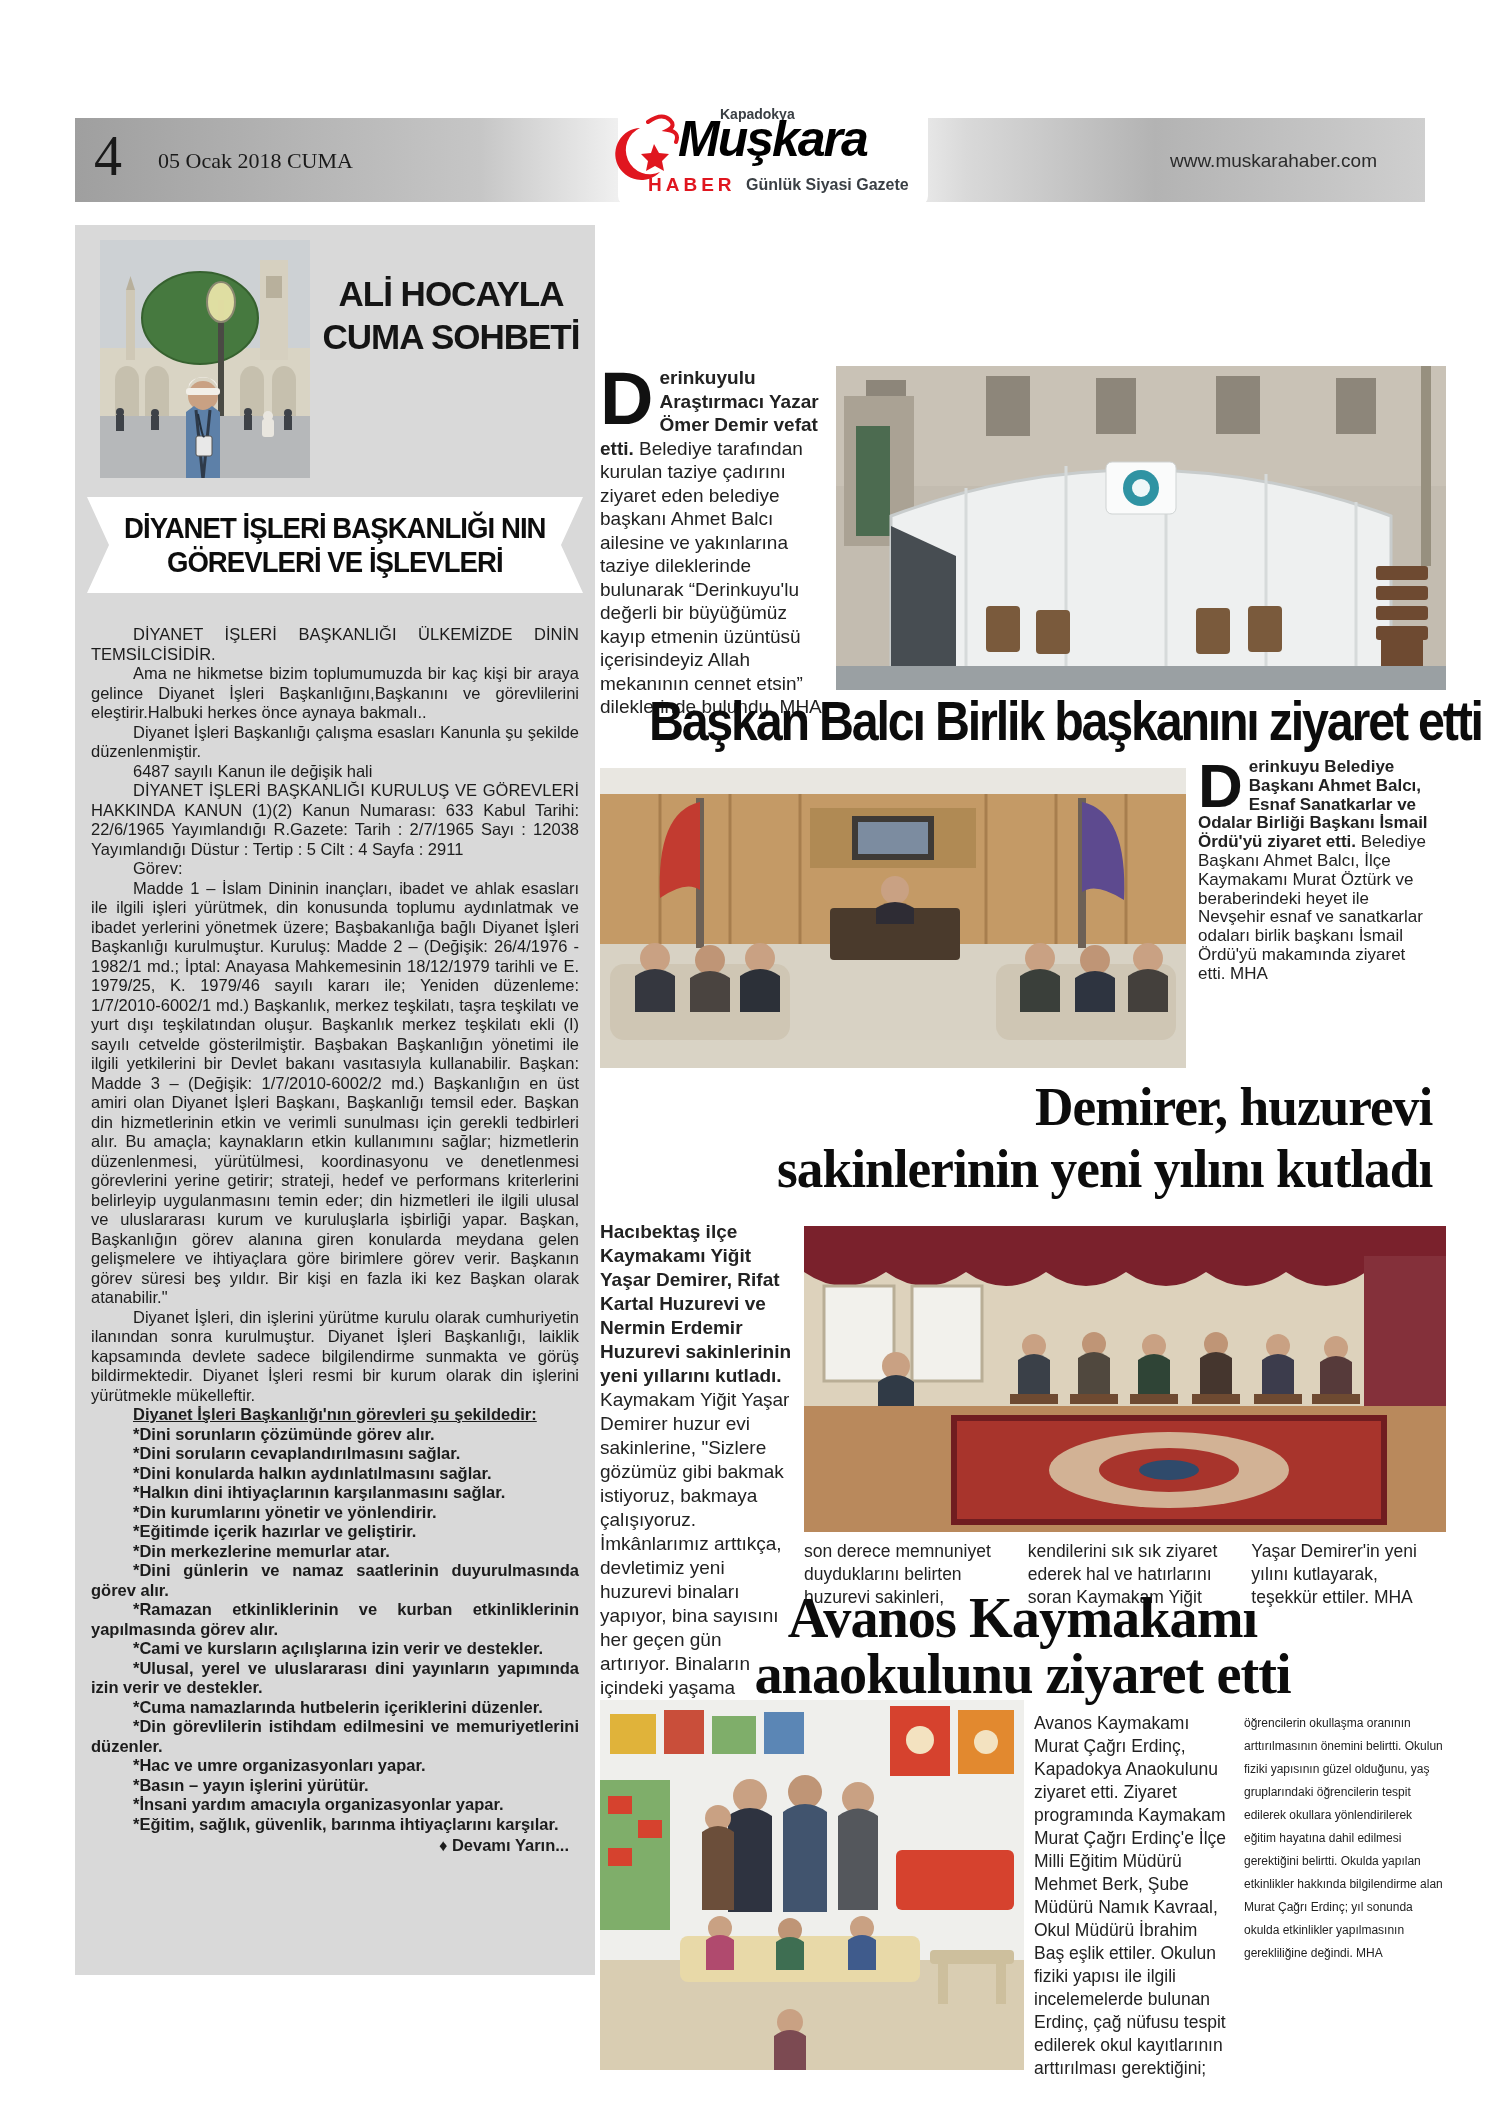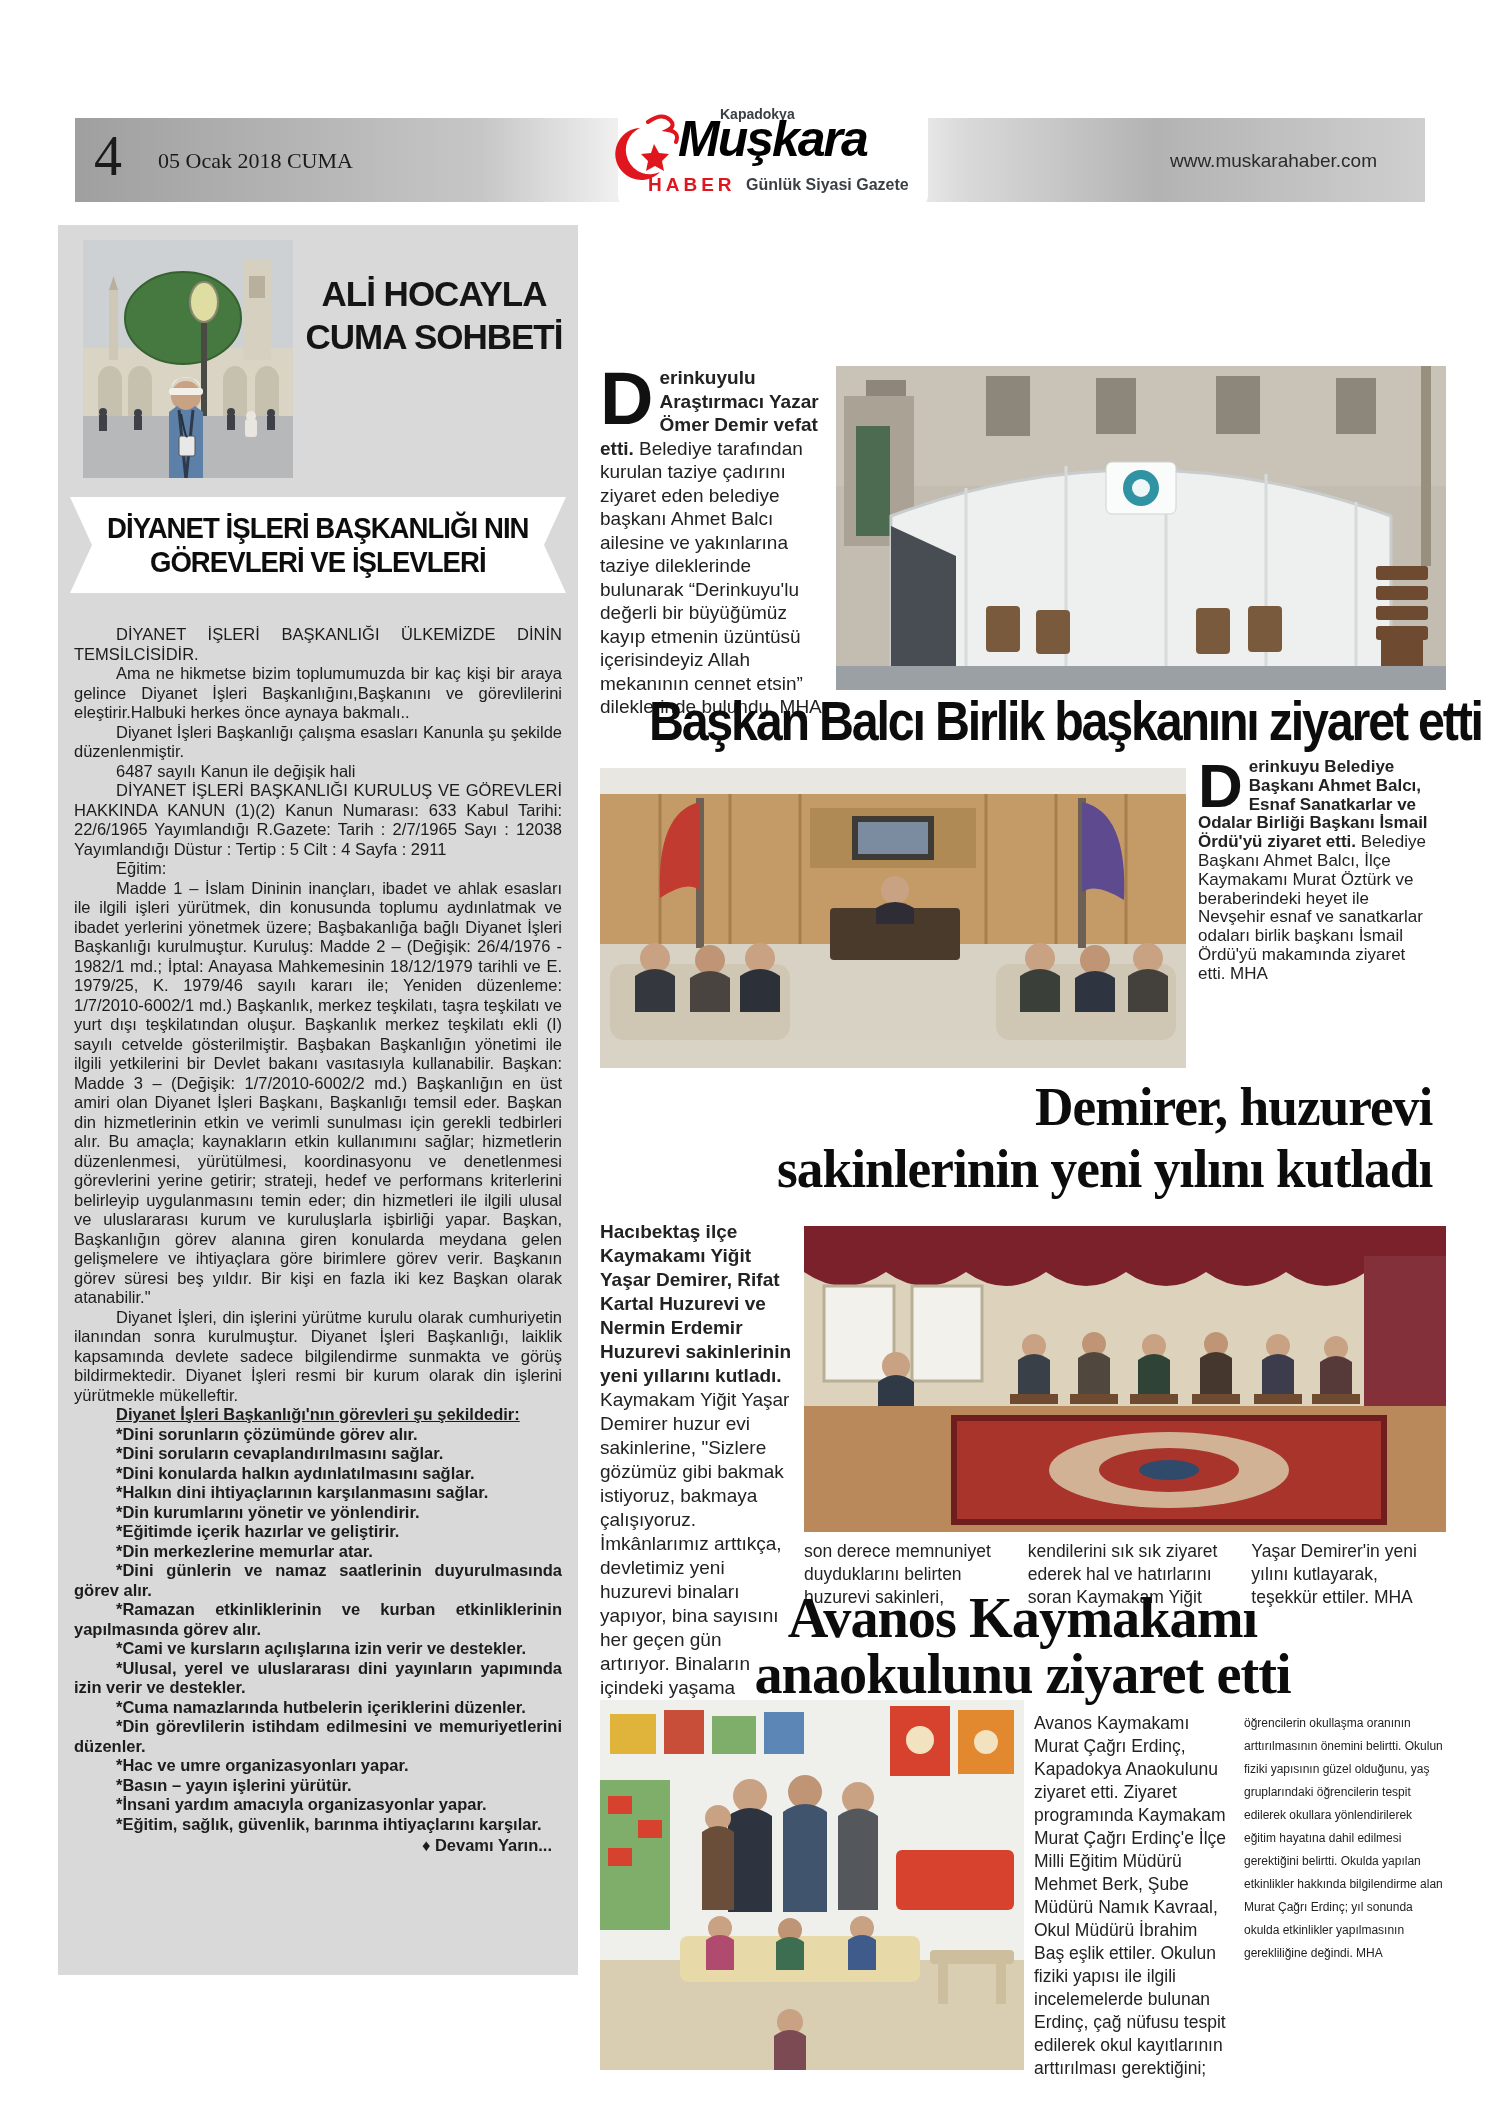--- a/index.html
+++ b/index.html
@@ -11,21 +11,21 @@
   .page-num{position:absolute;left:94px;top:124px;font-family:"Liberation Serif",serif;font-size:56px;color:#1a1a1a;}
   .issue-date{position:absolute;left:158px;top:148px;font-family:"Liberation Serif",serif;font-size:22px;color:#1a1a1a;}
   .website{position:absolute;left:1170px;top:150px;font-size:19px;color:#2b2b2b;}
   .logo{position:absolute;left:618px;top:102px;width:310px;height:104px;background:#ffffff;border-radius:10px;}
   .logo-kapadokya{position:absolute;left:102px;top:4px;font-size:14px;color:#3a3f44;font-weight:bold;}
   .logo-name{position:absolute;left:60px;top:8px;font-size:50px;font-weight:bold;font-style:italic;color:#000000;letter-spacing:-2px;}
   .logo-haber{position:absolute;left:30px;top:72px;font-size:19px;font-weight:bold;color:#e0161f;letter-spacing:4px;}
   .logo-tagline{position:absolute;left:128px;top:74px;font-size:16px;color:#3a3f44;font-weight:bold;}
   .logo-mark{position:absolute;left:-16px;top:8px;}
   
-  .left-col{position:absolute;left:58px;top:225px;width:520px;height:1750px;background:#d9d9d9;}
+  .left-col{position:absolute;left:75px;top:225px;width:520px;height:1750px;background:#d9d9d9;}
   .left-photo{position:absolute;left:25px;top:15px;width:210px;height:238px;}
   .left-headline{position:absolute;left:245px;top:48px;width:262px;text-align:center;
      font-size:35px;line-height:1.22;font-weight:bold;letter-spacing:-1px;color:#151515;}
   .banner{position:absolute;left:12px;top:272px;width:496px;height:96px;background:#ffffff;
      clip-path:polygon(0 0,100% 0,calc(100% - 22px) 50%,100% 100%,0 100%,22px 50%);
      display:flex;align-items:center;justify-content:center;}
   .banner-inner{text-align:center;font-weight:bold;font-size:29px;line-height:1.18;letter-spacing:-1px;color:#0d0d0d;transform:scaleX(0.95);}
   .left-body{position:absolute;left:16px;top:382px;width:488px;font-size:16.5px;line-height:19.5px;
      text-align:justify;color:#1c1c1c;}
   .left-body p{margin:0;text-indent:42px;}
@@ -142,21 +142,21 @@
         <span>GÖREVLERİ VE İŞLEVLERİ</span>
       </div>
     </div>
 
     <div class="left-body">
       <p class="gap-top">DİYANET İŞLERİ BAŞKANLIĞI ÜLKEMİZDE DİNİN TEMSİLCİSİDİR.</p>
       <p>Ama ne hikmetse bizim toplumumuzda bir kaç kişi bir araya gelince Diyanet İşleri Başkanlığını,Başkanını ve görevlilerini eleştirir.Halbuki herkes önce aynaya bakmalı..</p>
       <p>Diyanet İşleri Başkanlığı çalışma esasları Kanunla şu şekilde düzenlenmiştir.</p>
       <p>6487 sayılı Kanun ile değişik hali</p>
       <p>DİYANET İŞLERİ BAŞKANLIĞI KURULUŞ VE GÖREVLERİ HAKKINDA KANUN (1)(2) Kanun Numarası: 633 Kabul Tarihi: 22/6/1965 Yayımlandığı R.Gazete: Tarih : 2/7/1965 Sayı : 12038 Yayımlandığı Düstur : Tertip : 5 Cilt : 4 Sayfa : 2911</p>
-      <p>Eğitim:</p>
+      <p>Görev:</p>
       <p>Madde 1 – İslam Dininin inançları, ibadet ve ahlak esasları ile ilgili işleri yürütmek, din konusunda toplumu aydınlatmak ve ibadet yerlerini yönetmek üzere; Başbakanlığa bağlı Diyanet İşleri Başkanlığı kurulmuştur. Kuruluş: Madde 2 – (Değişik: 26/4/1976 - 1982/1 md.; İptal: Anayasa Mahkemesinin 18/12/1979 tarihli ve E. 1979/25, K. 1979/46 sayılı kararı ile; Yeniden düzenleme: 1/7/2010-6002/1 md.) Başkanlık, merkez teşkilatı, taşra teşkilatı ve yurt dışı teşkilatından oluşur. Başkanlık merkez teşkilatı ekli (I) sayılı cetvelde gösterilmiştir. Başbakan Başkanlığın yönetimi ile ilgili yetkilerini bir Devlet bakanı vasıtasıyla kullanabilir. Başkan: Madde 3 – (Değişik: 1/7/2010-6002/2 md.) Başkanlığın en üst amiri olan Diyanet İşleri Başkanı, Başkanlığı temsil eder. Başkan din hizmetlerinin etkin ve verimli sunulması için gerekli tedbirleri alır. Bu amaçla; kaynakların etkin kullanımını sağlar; hizmetlerin düzenlenmesi, yürütülmesi, koordinasyonu ve denetlenmesi görevlerini yerine getirir; strateji, hedef ve performans kriterlerini belirleyip uygulanmasını temin eder; din hizmetleri ile ilgili ulusal ve uluslararası kurum ve kuruluşlarla işbirliği yapar. Başkan, Başkanlığın görev alanına giren konularda meydana gelen gelişmelere ve ihtiyaçlara göre birimlere görev verir. Başkanın görev süresi beş yıldır. Bir kişi en fazla iki kez Başkan olarak atanabilir."</p>
       <p>Diyanet İşleri, din işlerini yürütme kurulu olarak cumhuriyetin ilanından sonra kurulmuştur. Diyanet İşleri Başkanlığı, laiklik kapsamında devlete sadece bilgilendirme sunmakta ve görüş bildirmektedir. Diyanet İşleri resmi bir kurum olarak din işlerini yürütmekle mükelleftir.</p>
       <p class="list-head">Diyanet İşleri Başkanlığı'nın görevleri şu şekildedir:</p>
       <p class="list-item">*Dini sorunların çözümünde görev alır.</p>
       <p class="list-item">*Dini soruların cevaplandırılmasını sağlar.</p>
       <p class="list-item">*Dini konularda halkın aydınlatılmasını sağlar.</p>
       <p class="list-item">*Halkın dini ihtiyaçlarının karşılanmasını sağlar.</p>
       <p class="list-item">*Din kurumlarını yönetir ve yönlendirir.</p>
       <p class="list-item">*Eğitimde içerik hazırlar ve geliştirir.</p>
       <p class="list-item">*Din merkezlerine memurlar atar.</p>

